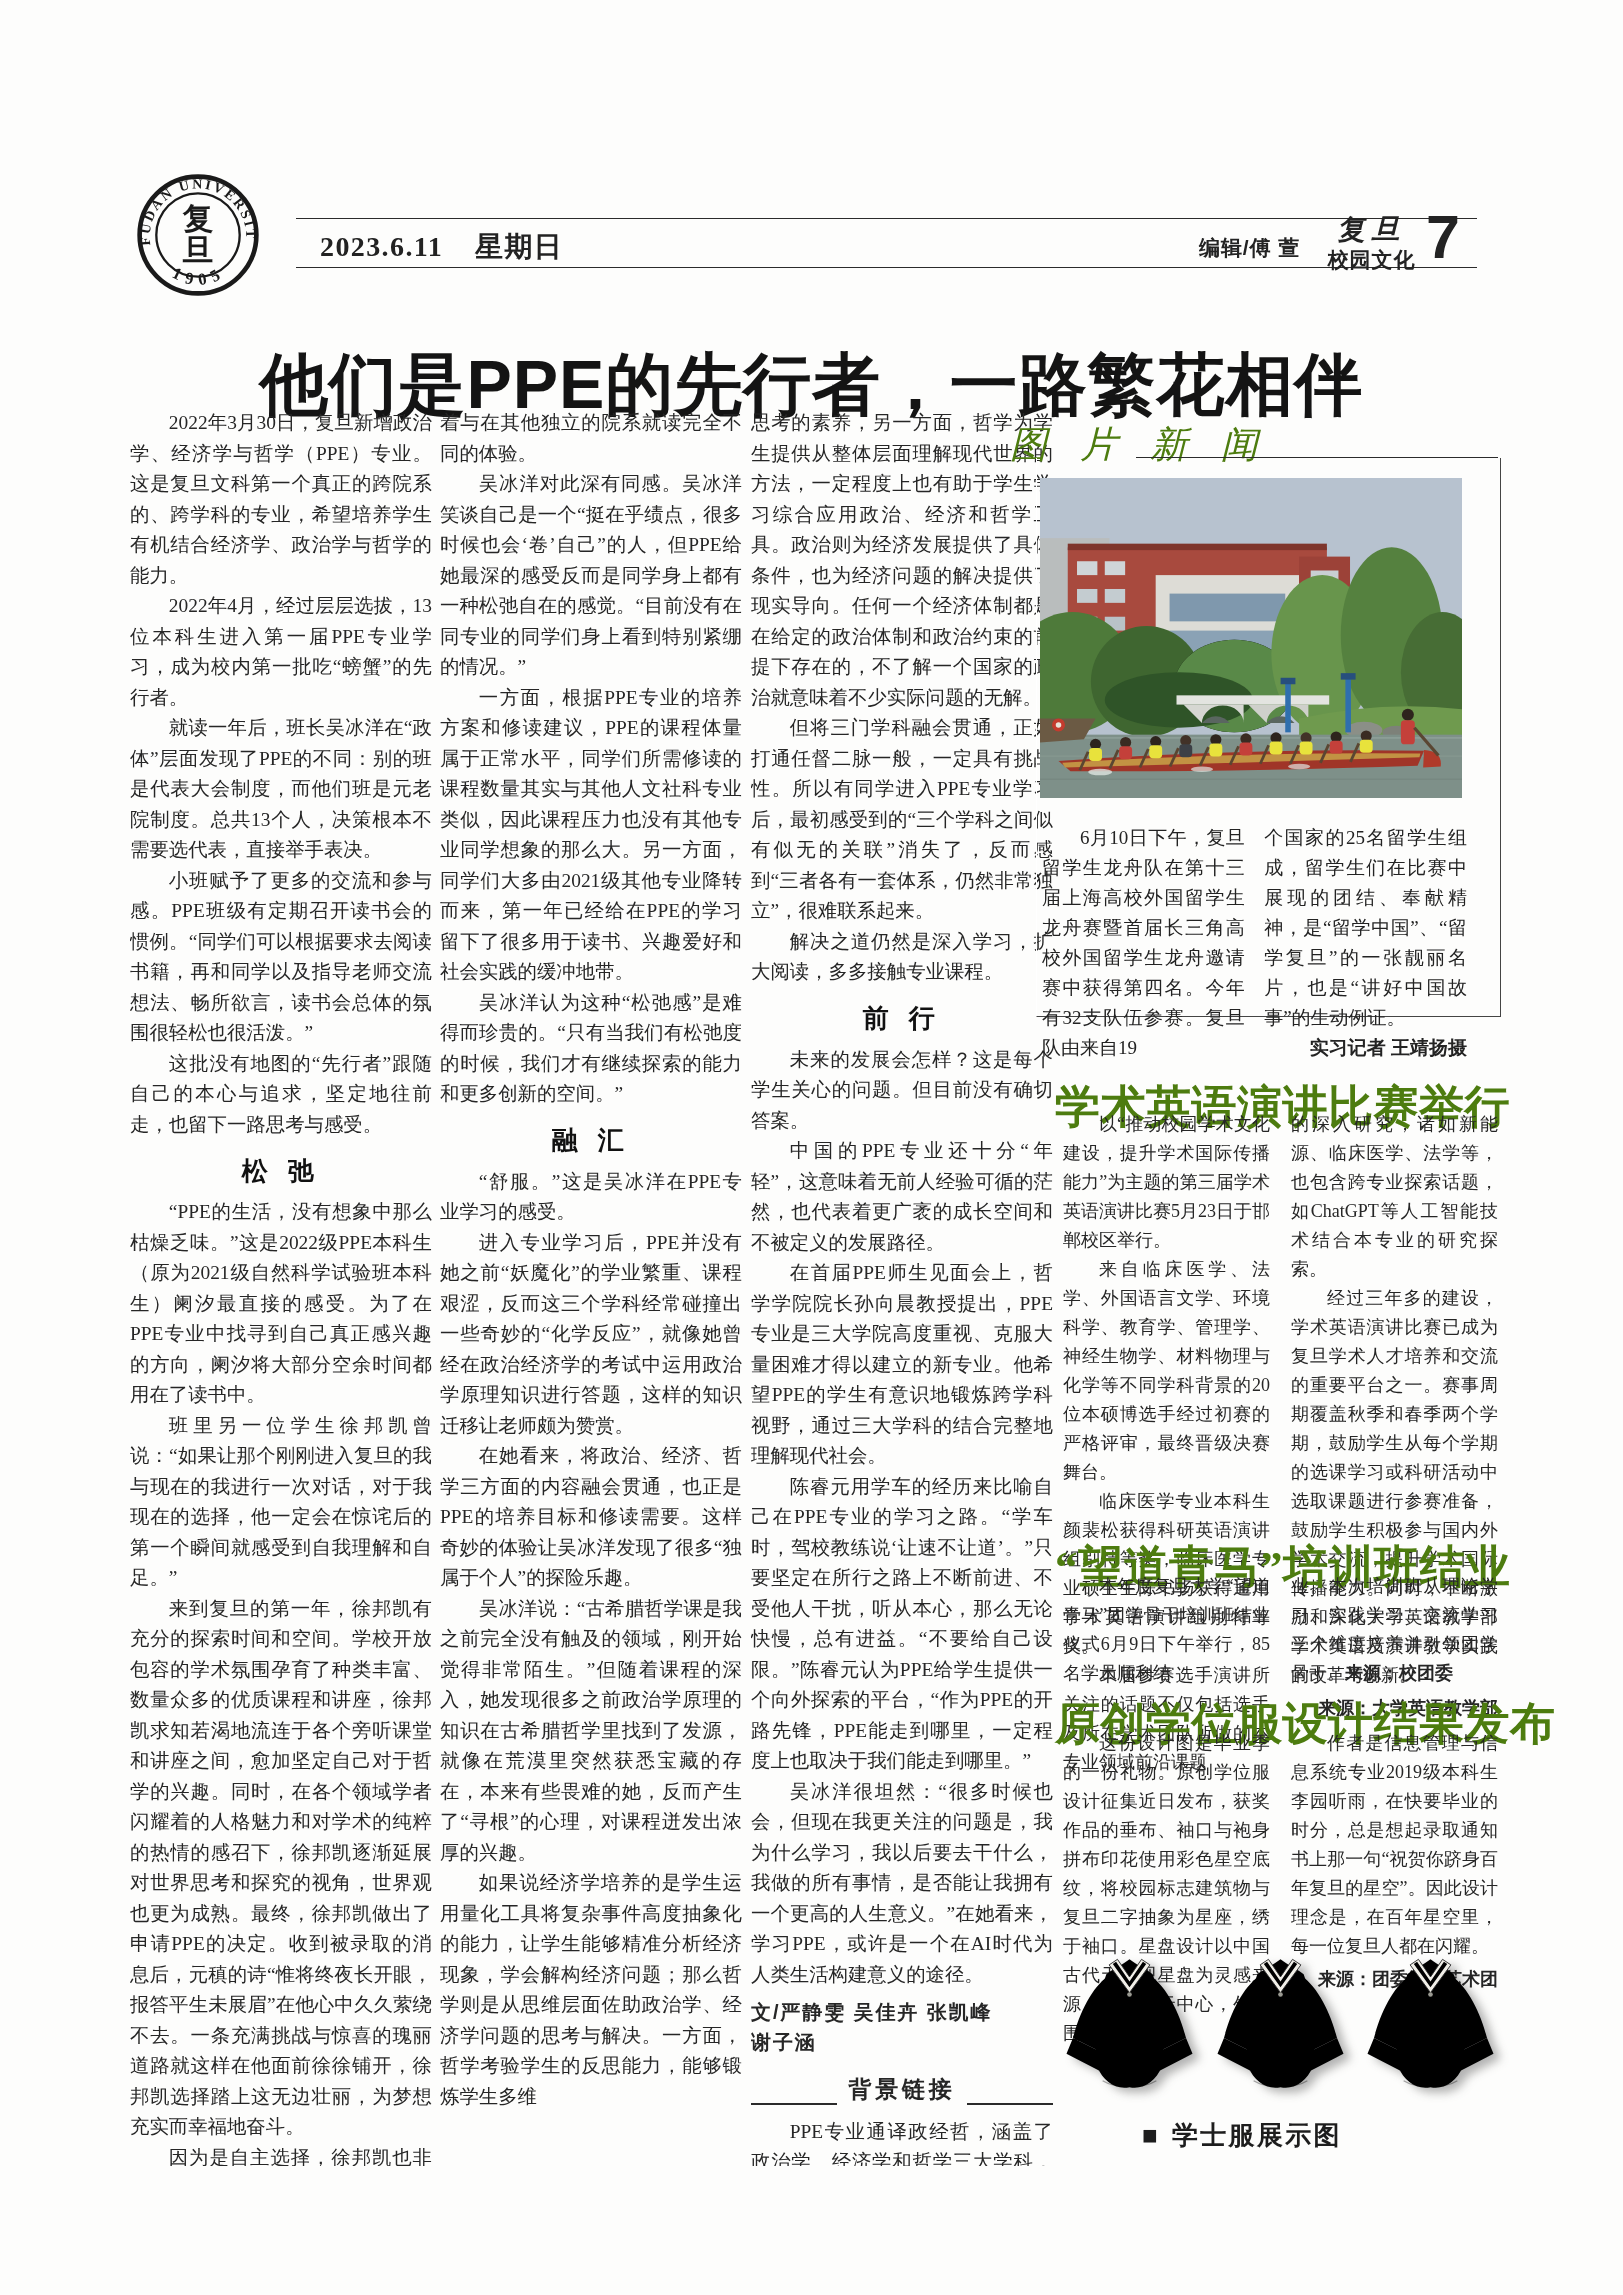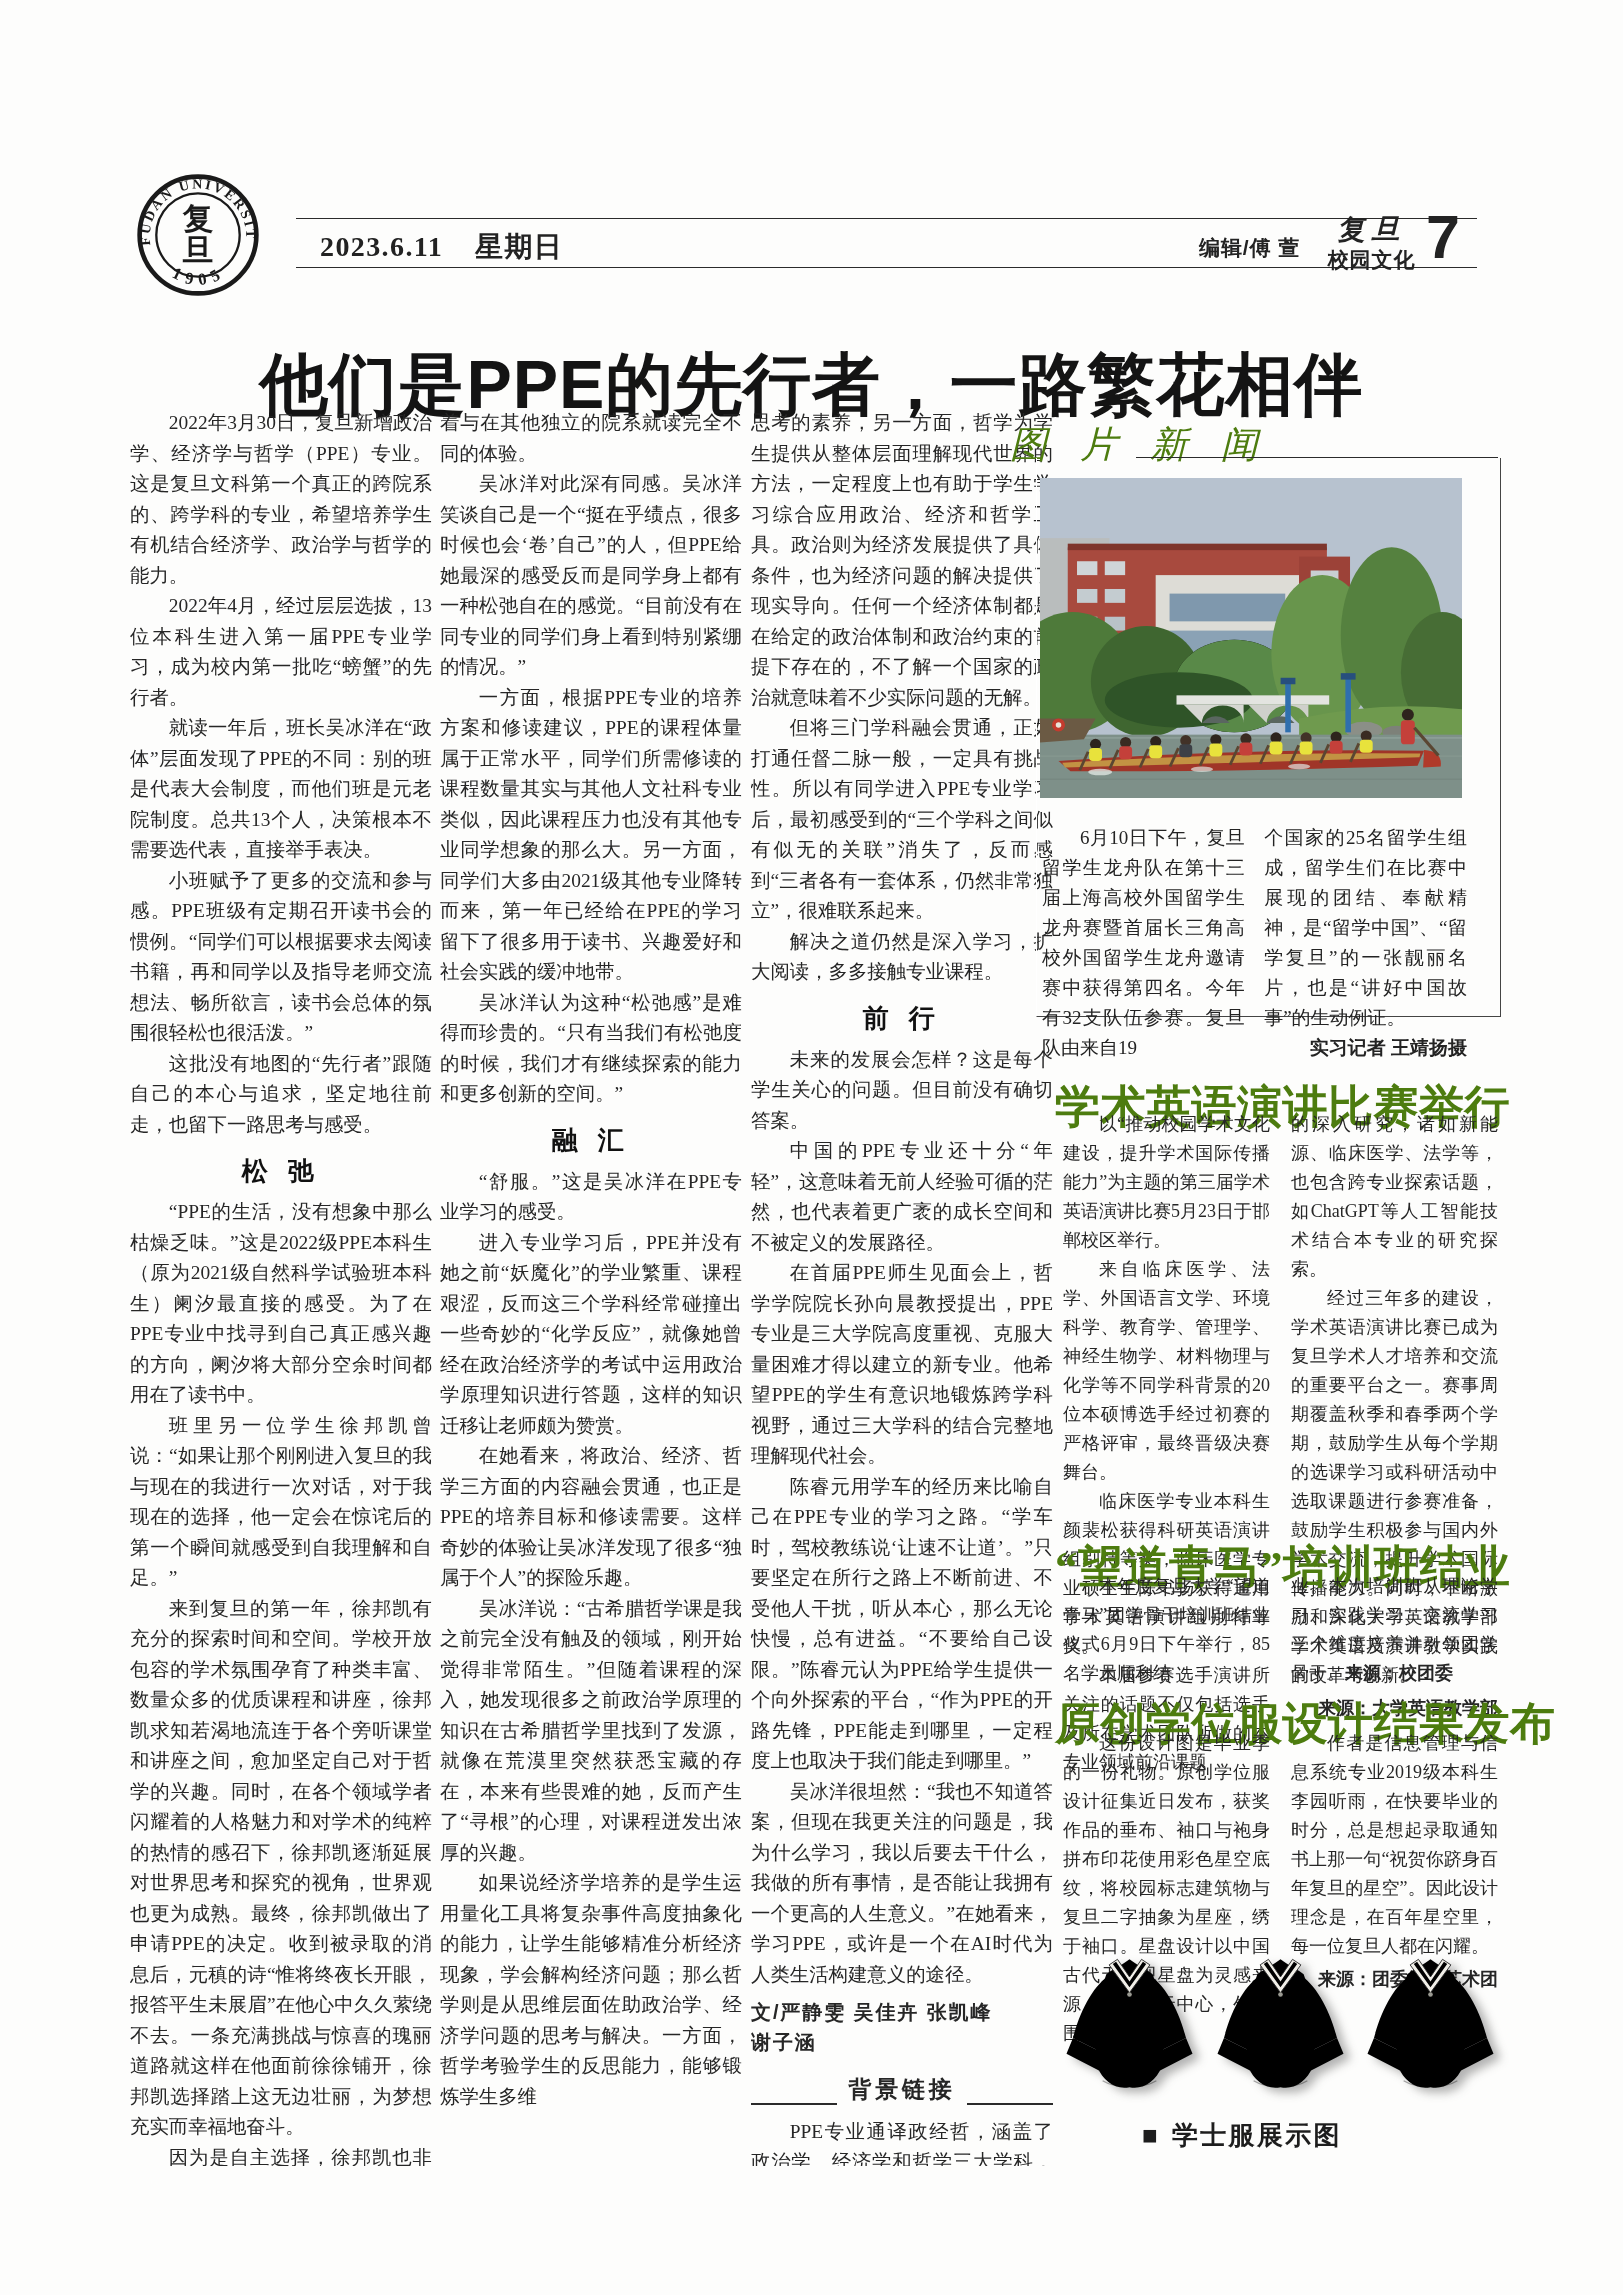--- a/index.html
+++ b/index.html
@@ -145,21 +145,21 @@
 
   <div class="bodycol" id="col3">
     <p class="cont">思考的素养，另一方面，哲学为学生提供从整体层面理解现代世界的方法，一定程度上也有助于学生学习综合应用政治、经济和哲学工具。政治则为经济发展提供了具体条件，也为经济问题的解决提供了现实导向。任何一个经济体制都是在给定的政治体制和政治约束的前提下存在的，不了解一个国家的政治就意味着不少实际问题的无解。</p>
     <p>但将三门学科融会贯通，正如打通任督二脉一般，一定具有挑战性。所以有同学进入PPE专业学习后，最初感受到的“三个学科之间似有似无的关联”消失了，反而感到“三者各有一套体系，仍然非常独立”，很难联系起来。</p>
     <p>解决之道仍然是深入学习，扩大阅读，多多接触专业课程。</p>
     <div class="sechead">前 行</div>
     <p>未来的发展会怎样？这是每个学生关心的问题。但目前没有确切答案。</p>
     <p>中国的PPE专业还十分“年轻”，这意味着无前人经验可循的茫然，也代表着更广袤的成长空间和不被定义的发展路径。</p>
     <p>在首届PPE师生见面会上，哲学学院院长孙向晨教授提出，PPE专业是三大学院高度重视、克服大量困难才得以建立的新专业。他希望PPE的学生有意识地锻炼跨学科视野，通过三大学科的结合完整地理解现代社会。</p>
     <p>陈睿元用学车的经历来比喻自己在PPE专业的学习之路。“学车时，驾校教练说‘让速不让道’。”只要坚定在所行之路上不断前进、不受他人干扰，听从本心，那么无论快慢，总有进益。“不要给自己设限。”陈睿元认为PPE给学生提供一个向外探索的平台，“作为PPE的开路先锋，PPE能走到哪里，一定程度上也取决于我们能走到哪里。”</p>
-    <p>吴冰洋很坦然：“我也不知道答案，但现在我更关注的问题是，我为什么学习，我以后要去干什么，我做的所有事情，是否能让我拥有一个更高的人生意义。”在她看来，学习PPE，或许是一个在AI时代为人类生活构建意义的途径。</p>
+    <p>吴冰洋很坦然：“很多时候也会，但现在我更关注的问题是，我为什么学习，我以后要去干什么，我做的所有事情，是否能让我拥有一个更高的人生意义。”在她看来，学习PPE，或许是一个在AI时代为人类生活构建意义的途径。</p>
     <p class="byline">文/严静雯  吴佳卉  张凯峰</p>
     <p class="byline2">谢子涵</p>
     <div class="bgrow">
       <span class="ln"></span>
       <span class="bgt">背景链接</span>
       <span class="ln"></span>
     </div>
     <p>PPE专业通译政经哲，涵盖了政治学、经济学和哲学三大学科，最早于20世纪20年代初设立，已有百余年历史，目前在牛津大学、耶鲁大学、伦敦政治经济学院、汉堡大学等世界一流大学中运行成熟，培养了一大批知名的国际政要、业界精英和杰出学者，被誉为人文社科领域最顶尖的专业之一。</p>
   </div>
 

